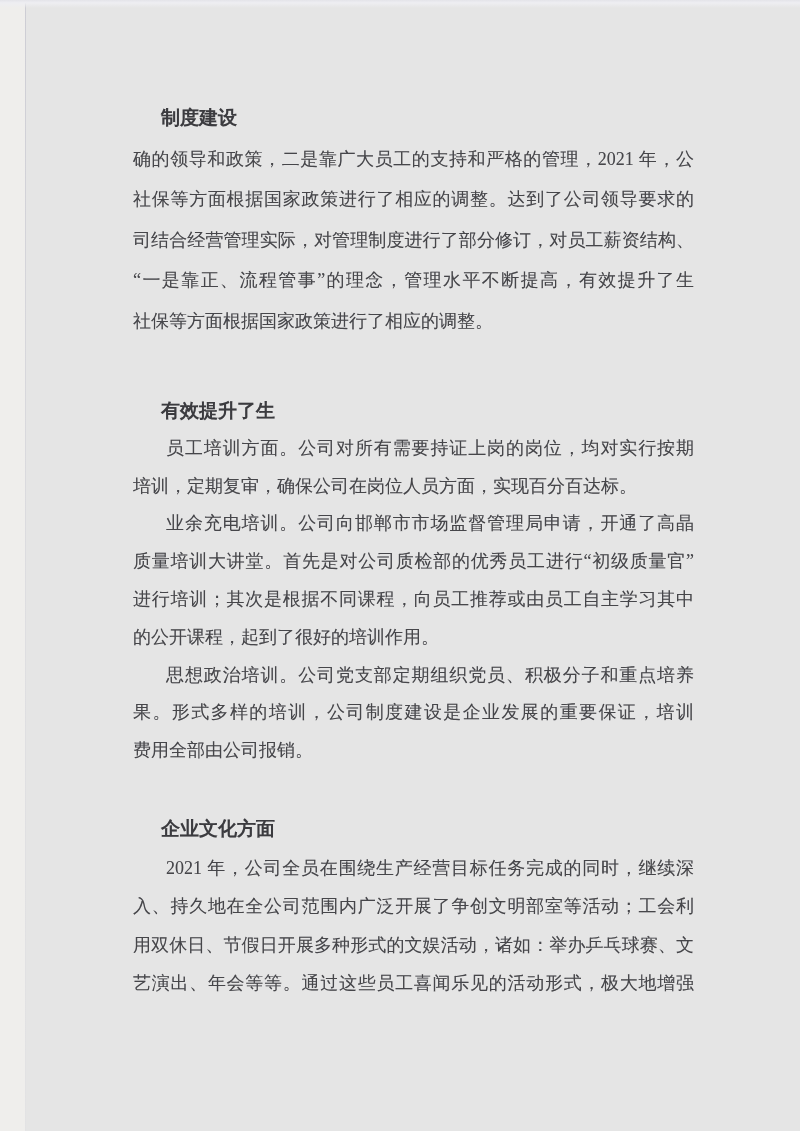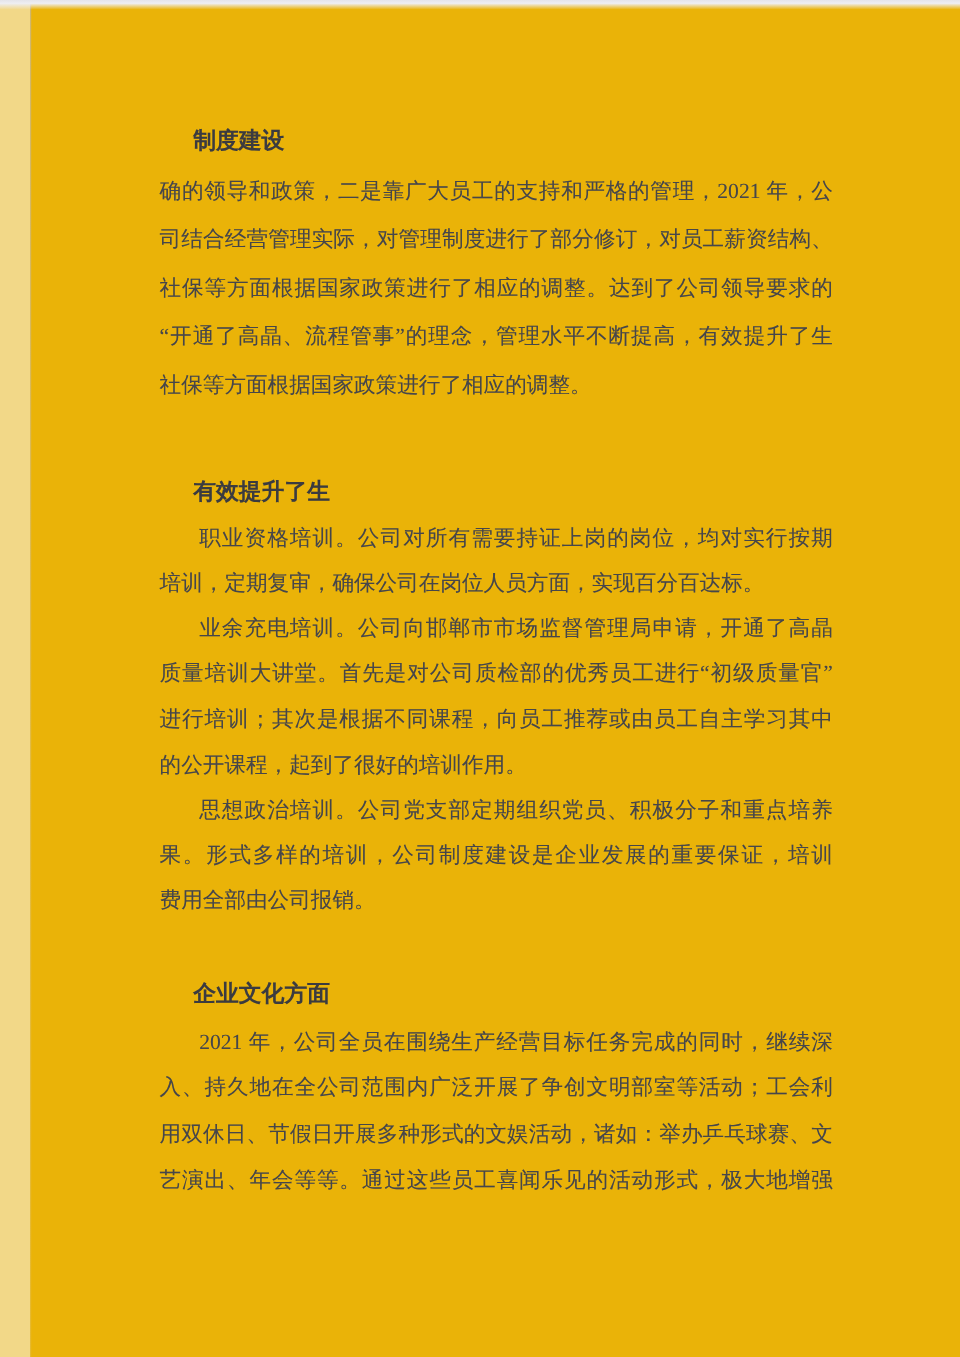--- a/index.html
+++ b/index.html
@@ -5,21 +5,21 @@
   html,body{margin:0;padding:0;}
   body{
     width:800px;height:1131px;
     background:#ffffff;
     font-family:"Liberation Serif","DejaVu Serif",serif;
     overflow:hidden;
   }
   .paper{
     position:relative;
     width:800px;height:1131px;
-    background:#eab308;
+    background:#e5e5e5;
   }
   
   .scan-top-edge{
     position:absolute;left:0;top:0;width:800px;height:8px;
     background:linear-gradient(to bottom,#e4e4e9 0%,#eeeef2 35%,rgba(250,250,252,0) 100%);
   }
   
   .scan-left-edge{
     position:absolute;left:25px;top:0;bottom:0;width:1px;
     background:linear-gradient(to bottom,rgba(185,185,198,0.55),rgba(205,205,215,0.30) 55%,rgba(215,215,223,0.18));
@@ -58,28 +58,28 @@
 <body>
 
 <div class="paper">
   <div class="scan-left-strip"></div>
   <div class="scan-left-edge"></div>
   <div class="scan-top-edge"></div>
   <div class="textblock" id="doc">
       <div class="section" id="sec-0">
         <div class="heading">制度建设</div>
         <div class="line">确的领导和政策，二是靠广大员工的支持和严格的管理，2021 年，公</div>
+        <div class="line">社保等方面根据国家政策进行了相应的调整。达到了公司领导要求的</div>
         <div class="line">司结合经营管理实际，对管理制度进行了部分修订，对员工薪资结构、</div>
-        <div class="line">社保等方面根据国家政策进行了相应的调整。达到了公司领导要求的</div>
-        <div class="line">“开通了高晶、流程管事”的理念，管理水平不断提高，有效提升了生</div>
+        <div class="line">“一是靠正、流程管事”的理念，管理水平不断提高，有效提升了生</div>
         <div class="line last-line">社保等方面根据国家政策进行了相应的调整。</div>
       </div>
       <div class="section" id="sec-1">
         <div class="heading">有效提升了生</div>
-        <div class="line first-line">职业资格培训。公司对所有需要持证上岗的岗位，均对实行按期</div>
+        <div class="line first-line">员工培训方面。公司对所有需要持证上岗的岗位，均对实行按期</div>
         <div class="line last-line">培训，定期复审，确保公司在岗位人员方面，实现百分百达标。</div>
         <div class="line first-line">业余充电培训。公司向邯郸市市场监督管理局申请，开通了高晶</div>
         <div class="line">质量培训大讲堂。首先是对公司质检部的优秀员工进行“初级质量官”</div>
         <div class="line">进行培训；其次是根据不同课程，向员工推荐或由员工自主学习其中</div>
         <div class="line last-line">的公开课程，起到了很好的培训作用。</div>
         <div class="line first-line">思想政治培训。公司党支部定期组织党员、积极分子和重点培养</div>
         <div class="line">果。形式多样的培训，公司制度建设是企业发展的重要保证，培训</div>
         <div class="line last-line">费用全部由公司报销。</div>
       </div>
       <div class="section" id="sec-2">

